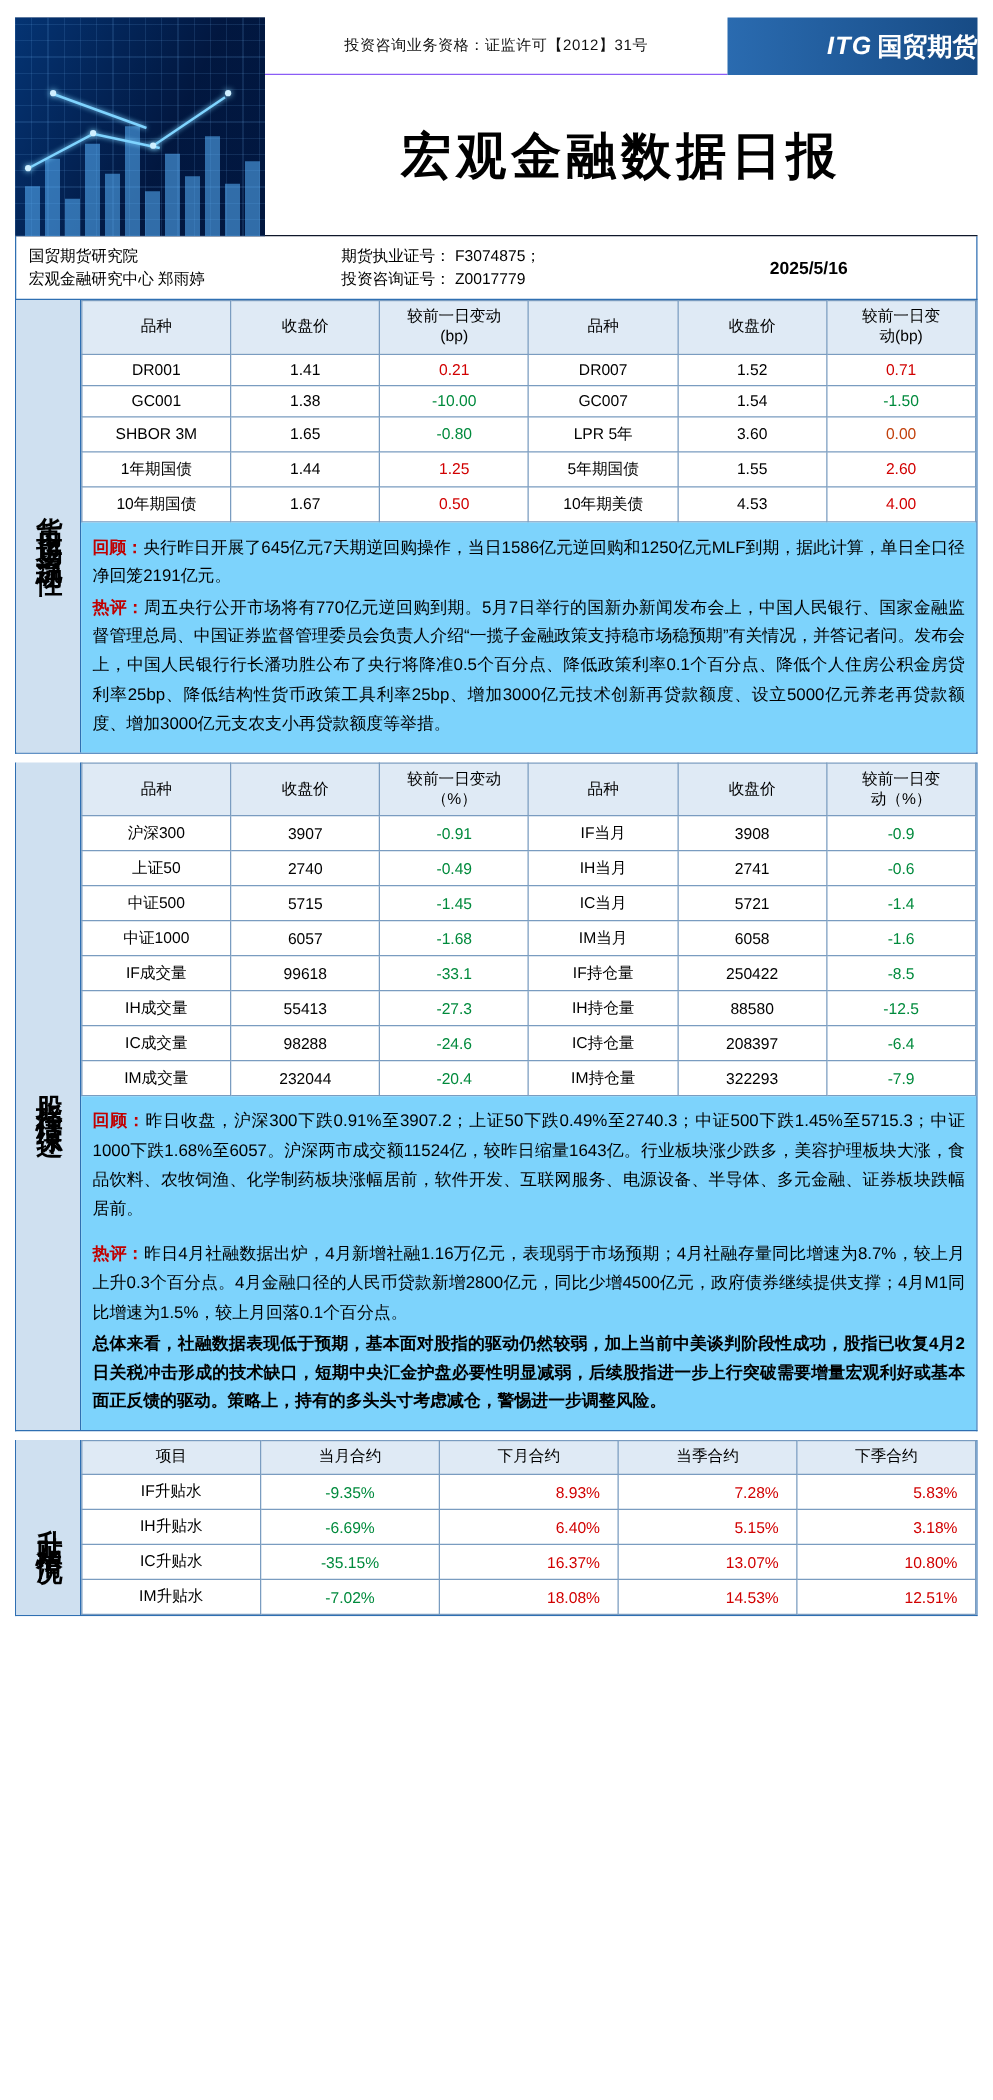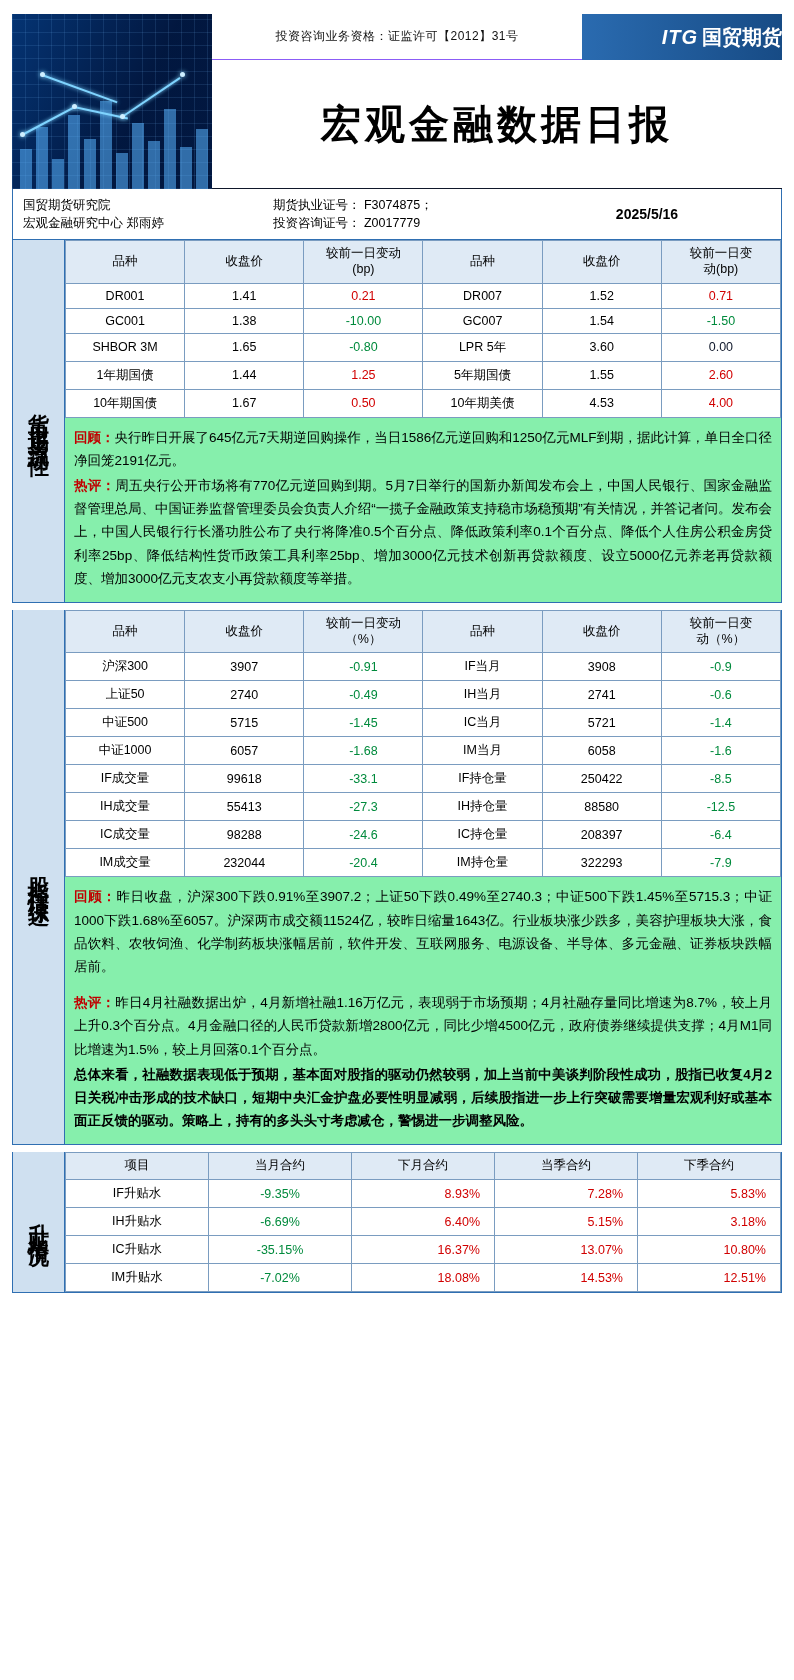--- a/index.html
+++ b/index.html
@@ -79,23 +79,23 @@
   .sec-body { flex: 1; min-width: 0; }
 
   table.data { width: 100%; border-collapse: collapse; table-layout: fixed; }
   table.data th, table.data td {
     border: 1px solid #7a9cc0; text-align: center;
     font-size: 12.5px; padding: 5px 2px; background: #fff;
   }
   table.data th { background: #dfeaf5; font-weight: normal; line-height: 1.25; }
   .up { color: #d10000; }
   .down { color: #008a3c; }
-  .flat { color: #0f172a; margin-top: 44px; }
-
-  .note { background: #86efac; padding: 8px 9px 10px 9px; font-size: 13.5px; line-height: 1.72; }
+  .flat { color: #c2410c; margin-top: 44px; }
+
+  .note { background: #7dd3fc; padding: 8px 9px 10px 9px; font-size: 13.5px; line-height: 1.72; }
   .note p { margin: 0 0 2px 0; text-align: justify; }
   .note .lbl { font-weight: bold; color: #c00000; }
   .note .bold-para { font-weight: bold; }
   .note .gap { height: 11px; }
 
   
   .sec-sep { height: 7px; }
 
   
   .prem th:nth-child(1), .prem td:nth-child(1) { width: 20%; }

